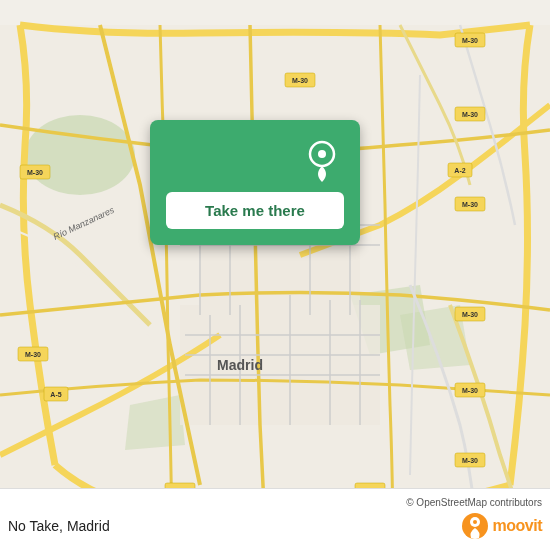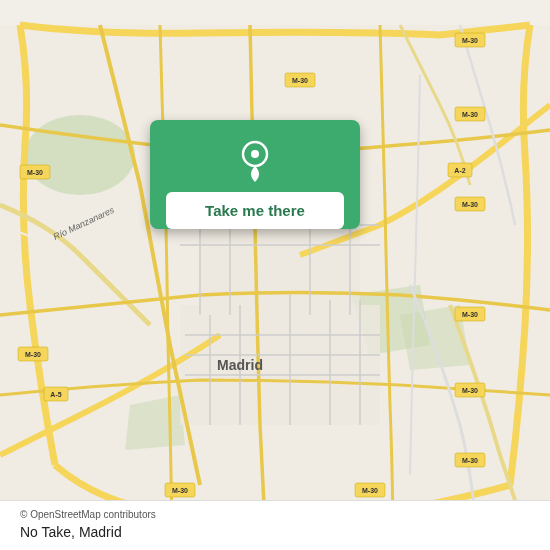--- a/index.html
+++ b/index.html
@@ -39,22 +39,22 @@
     
     .location-card {
       position: absolute;
       top: 120px;
       left: 150px;
       width: 210px;
       background: #3dab6e;
       border-radius: 8px;
       display: flex;
       flex-direction: column;
-      align-items: center;
-      padding: 18px 16px 0;
+      align-items: flex-end;
+      padding: 18px 16px 16px;
       box-shadow: 0 4px 12px rgba(0,0,0,0.3);
     }
 
     .location-pin-icon {
       width: 44px;
       height: 44px;
       margin-bottom: 10px;
     }
 
     .take-me-there-btn {
@@ -70,25 +70,26 @@
       text-align: center;
     }
 
     
     .bottom-bar {
       position: absolute;
       bottom: 0;
       left: 0;
       width: 100%;
       background: white;
-      padding: 8px 20px 10px;
+      padding: 8px 8px 10px;
       display: flex;
       flex-direction: column;
       gap: 4px;
       border-top: 1px solid #ddd;
+      text-align: right;
     }
 
     .osm-credit {
       font-size: 10px;
       color: #555;
     }
 
     .bottom-info-row {
       display: flex;
       align-items: center;
@@ -235,15 +236,25 @@
       <circle cx="22" cy="16" r="4" fill="white"></circle>
       <path d="M 22 28 Q 14 36 22 44 Q 30 36 22 28" fill="white"></path>
     </svg>
     <button class="take-me-there-btn">Take me there</button>
   </div>
 
   <div class="bottom-bar">
     <span class="osm-credit">© OpenStreetMap contributors</span>
     <div class="bottom-info-row">
       <span class="location-name">No Take, Madrid</span>
+      <div class="moovit-logo">
+
+        <svg class="moovit-icon" viewBox="0 0 28 28">
+          <ellipse cx="14" cy="14" rx="13" ry="13" fill="#f7931e"></ellipse>
+          <circle cx="14" cy="10" r="5" fill="white"></circle>
+          <circle cx="14" cy="10" r="2" fill="#f7931e"></circle>
+          <path d="M 14 16 Q 8 20 10 26 Q 14 28 18 26 Q 20 20 14 16" fill="white"></path>
+        </svg>
+        <span class="moovit-text">moovit</span>
+      </div>
     </div>
   </div>
 </div>
 
 </body></html>

